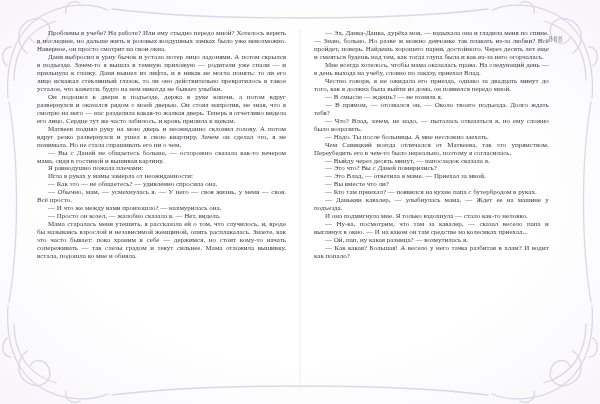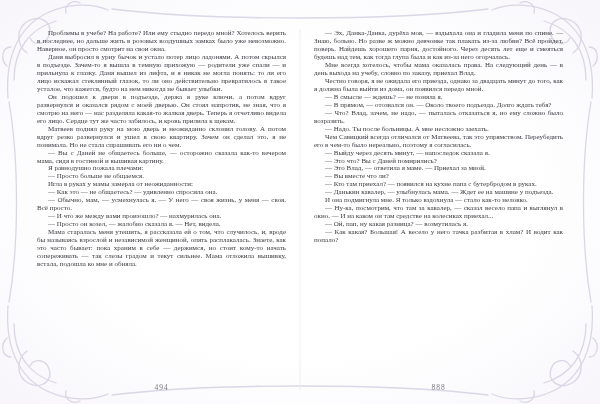--- a/index.html
+++ b/index.html
@@ -20,21 +20,21 @@
   .pages {
     position: absolute;
     left: 37px; right: 37px; top: 30px; bottom: 12px;
     display: flex;
     gap: 28px;
   }
   .page {
     flex: 1 1 0;
     min-width: 0;
     display: flex;
-    flex-direction: column;
+    flex-direction: row;
   }
   .page-text {
     flex: 1 1 auto;
     overflow: hidden;
     color: #3b3a40;
     font-size: 7px;
     line-height: 1.14;
     text-align: justify;
     hyphens: auto;
   }
@@ -76,29 +76,27 @@
   <div class="pages">
 
     <div class="page">
       <div class="page-text" lang="ru">
           <p>Проблемы в учебе? На работе? Или ему стыдно передо мной? Хотелось верить в последнее, но дальше жить в розовых воздушных замках было уже невозможно. Наверное, он просто смотрит на свои окна.</p>
           <p>Даня выбросил в урну бычок и устало потер лицо ладонями. А потом скрылся в подъезде. Зачем-то я вышла в темную прихожую — родители уже спали — и прильнула к глазку. Даня вышел из лифта, и я никак не могла понять: то ли его лицо искажал стеклянный глазок, то ли оно действительно превратилось в такое усталое, что кажется, будто на нем никогда не бывает улыбки.</p>
           <p>Он подошел к двери в подъезде, держа в руке ключи, а потом вдруг развернулся и оказался рядом с моей дверью. Он стоял напротив, не зная, что я смотрю на него — нас разделяла какая-то жалкая дверь. Теперь я отчетливо видела его лицо. Сердце тут же часто забилось, и кровь прилила к щекам.</p>
           <p>Матвеев поднял руку на мою дверь и неожиданно склонил голову. А потом вдруг резко развернулся и ушел в свою квартиру. Зачем он сделал это, я не понимала. Но не стала спрашивать его ни о чем.</p>
           <p>— Вы с Даней не общаетесь больше, — осторожно сказала как-то вечером мама, сидя в гостиной и вышивая картину.</p>
           <p>Я равнодушно пожала плечами:</p>
-          <p>— Просто больше не общаемся.</p>
           <p>Игла в руках у мамы замерла от неожиданности:</p>
           <p>— Как это — не общаетесь? — удивленно спросила она.</p>
           <p>— Обычно, мам, — усмехнулась я. — У него — своя жизнь, у меня — своя. Всё просто.</p>
           <p>— И что же между вами произошло? — нахмурилась она.</p>
           <p>— Просто он козел, — жалобно сказала я. — Нет, видела.</p>
           <p>Мама старалась меня утешить, я рассказала ей о том, что случилось, и, вроде бы называясь взрослой и независимой женщиной, опять расплакалась. Знаете, как это часто бывает: пока храним в себе — держимся, но стоит кому-то начать сопереживать — так слезы градом и текут сильнее. Мама отложила вышивку, встала, подошла ко мне и обняла.</p>
         </div>
-      <div class="page-number">494</div>
     </div>
 
     <div class="page">
       <div class="page-text" lang="ru">
           <p>— Эх, Данка-Данка, дурёха моя, — вздыхала она и гладила меня по спине. — Знаю, больно. Но разве ж можно девчонке так плакать из-за любви? Всё пройдет, поверь. Найдешь хорошего парня, достойного. Через десять лет еще и смеяться будешь над тем, как тогда глупа была и как из-за него огорчалась.</p>
           <p>Мне всегда хотелось, чтобы мама оказалась права. На следующий день — в день выхода на учебу, словно по заказу, приехал Влад.</p>
           <p>Честно говоря, я не ожидала его приезда, однако за двадцать минут до того, как я должна была выйти из дома, он появился передо мной.</p>
           <p>— В смысле — ждешь? — не поняла я.</p>
           <p>— В прямом, — отозвался он. — Около твоего подъезда. Долго ждать тебя?</p>
           <p>— Что? Влад, зачем, не надо, — пыталась отказаться я, но ему сложно было возразить.</p>

